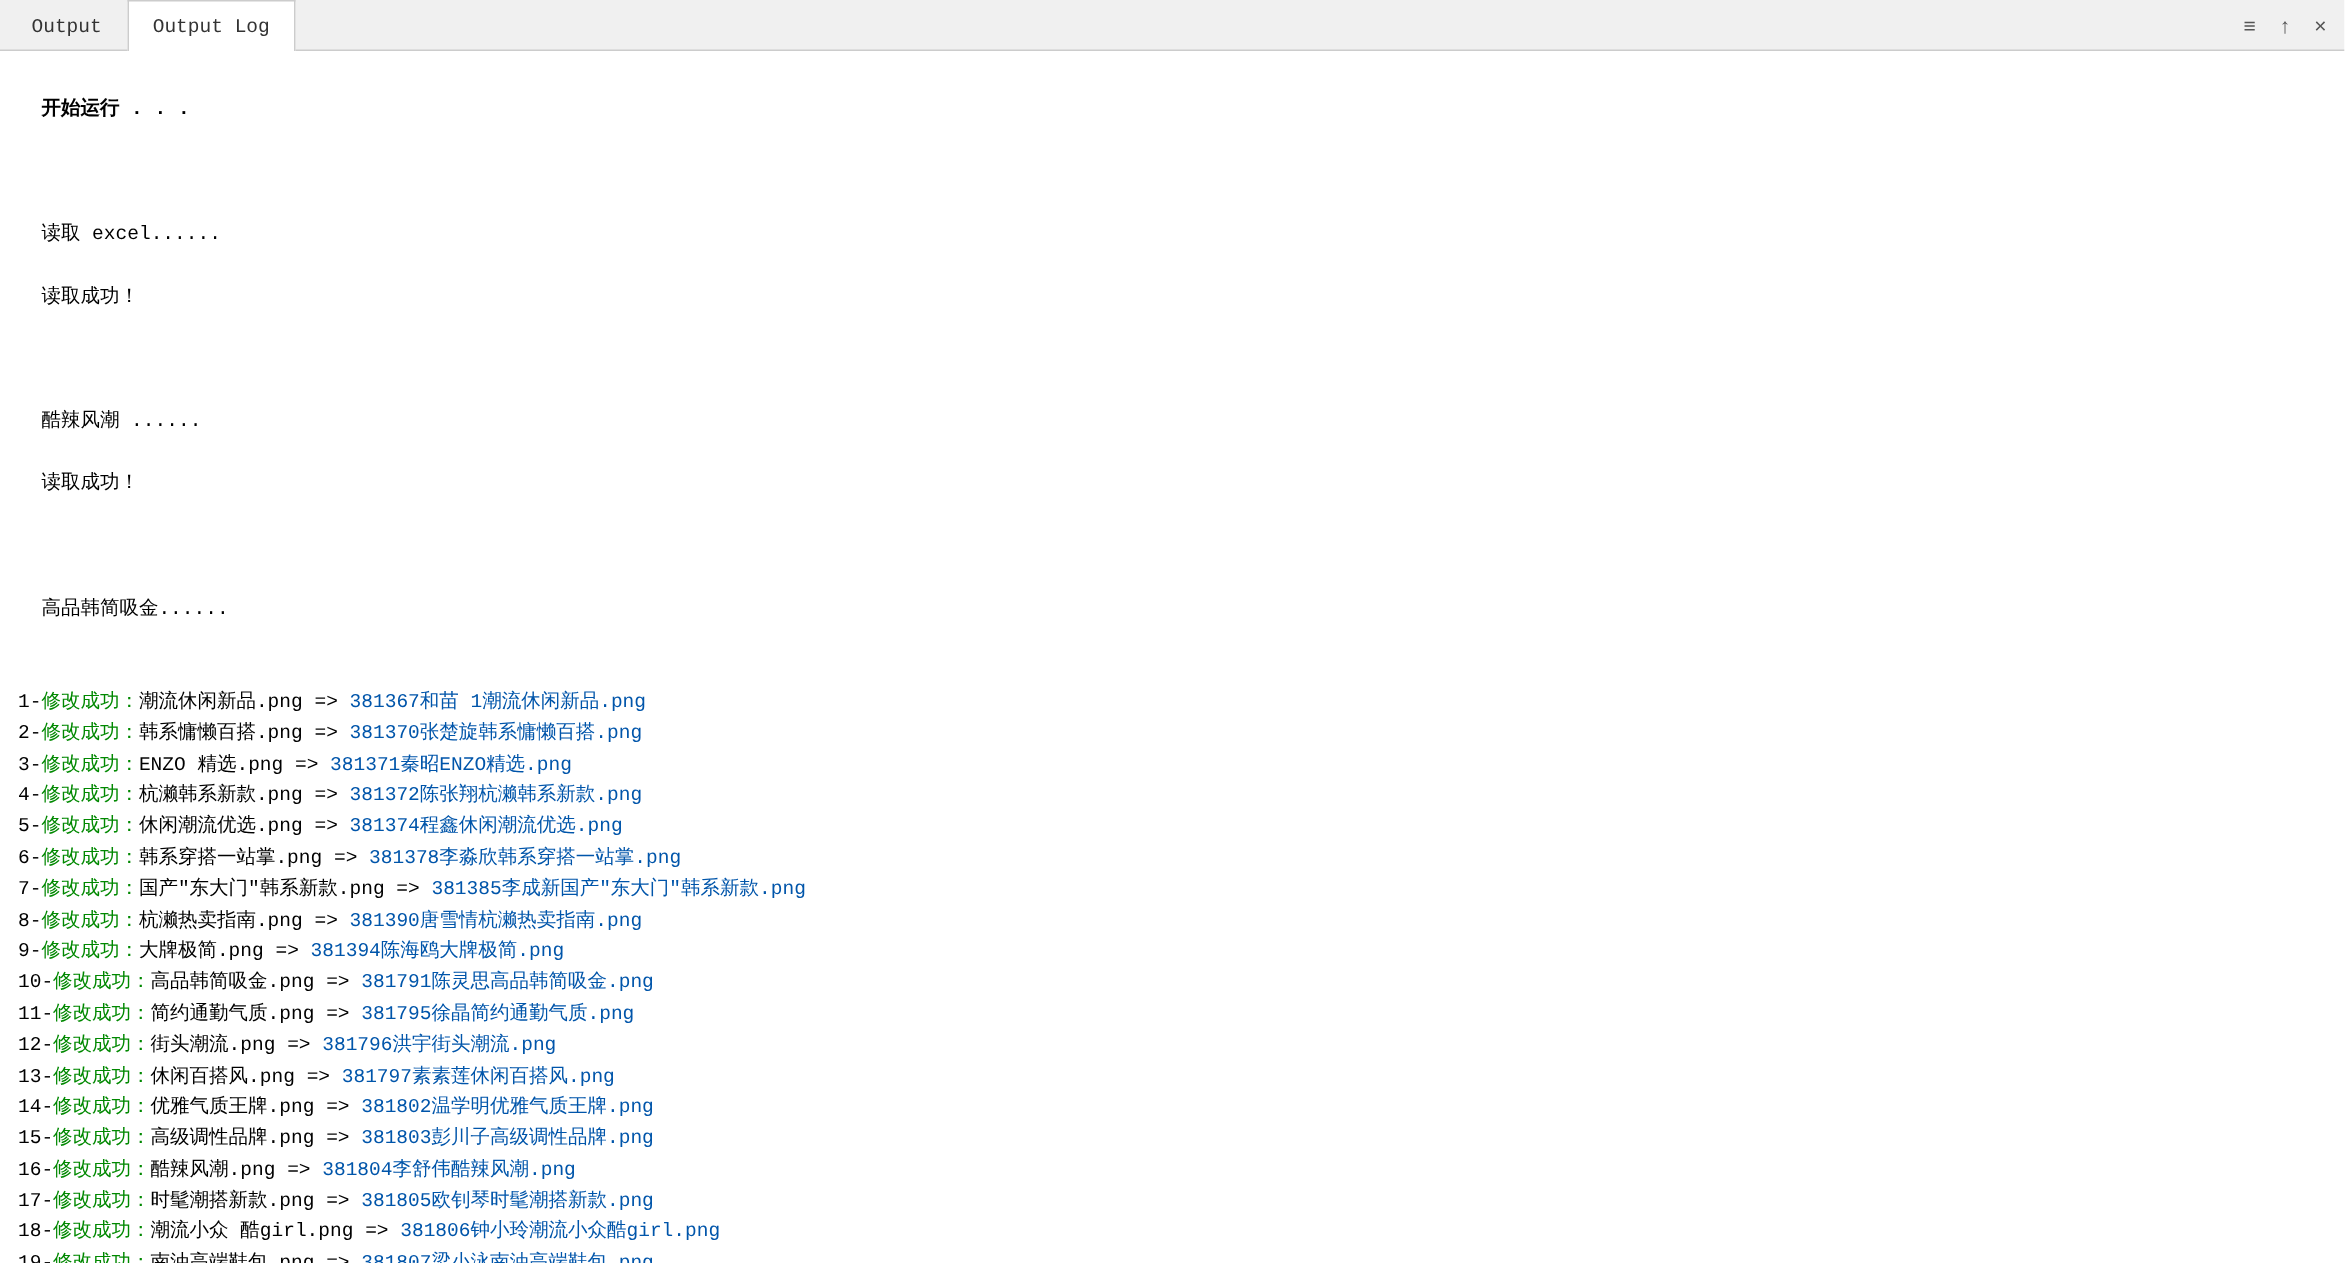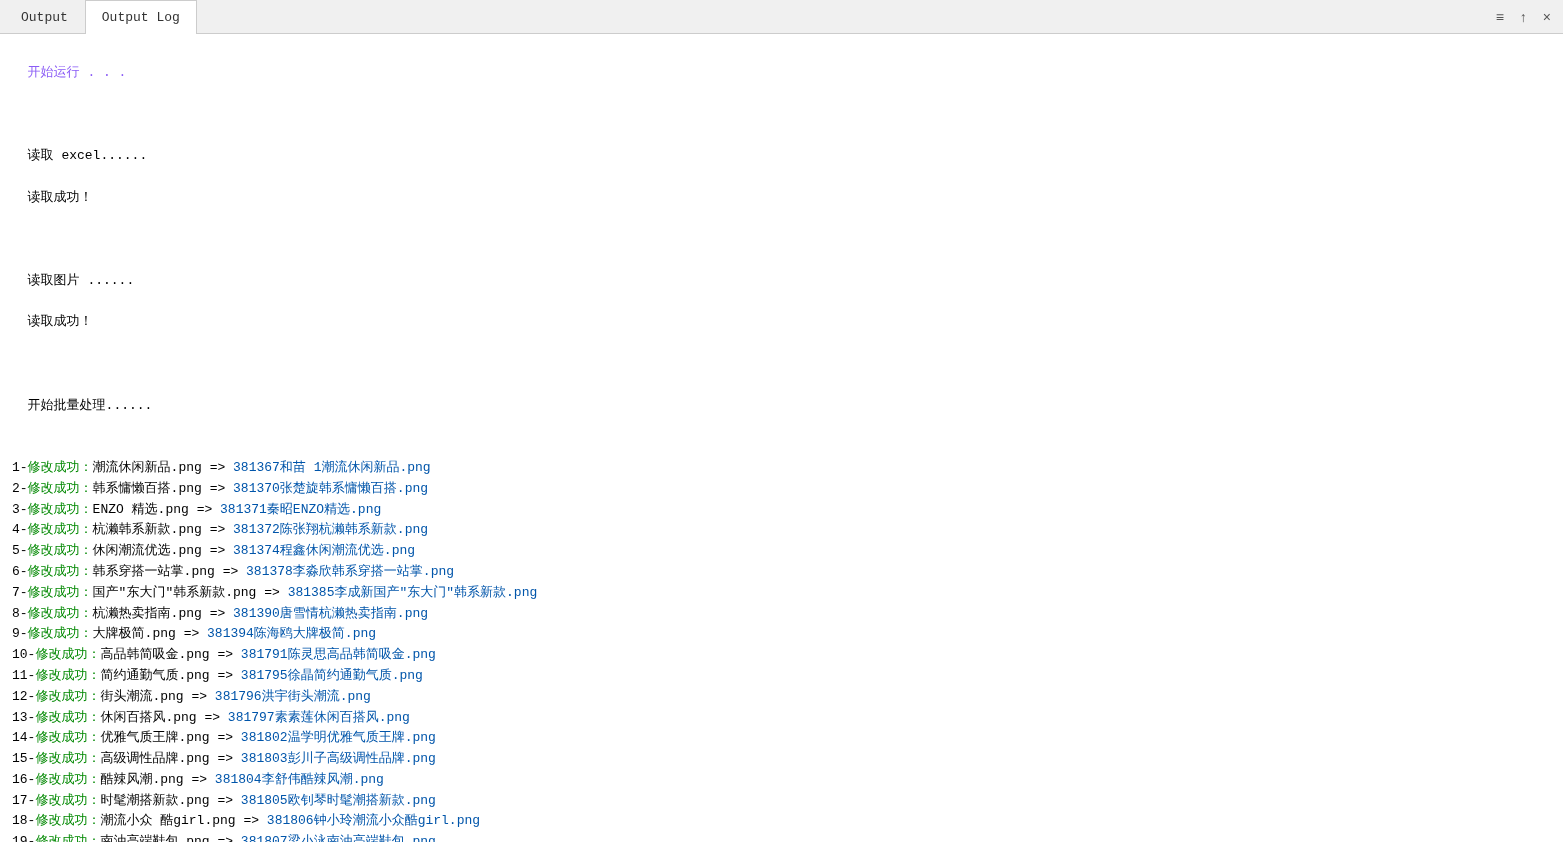--- a/index.html
+++ b/index.html
@@ -54,42 +54,42 @@
       color: #555;
       font-size: 14px;
       padding: 2px 4px;
     }
     .content-area {
       padding: 8px 12px;
       line-height: 1.6;
       white-space: pre-wrap;
       overflow-y: auto;
     }
-    .running-text { color: #8b5cf6; font-weight: normal; text-align: right; }
+    .running-text { color: #000000; font-weight: bold; text-align: right; }
   </style>
 </head>
 <body>
 
 <div class="tab-bar">
   <div class="tab">Output</div>
   <div class="tab active">Output Log</div>
   <div class="tab-actions">
     <button class="tab-action-btn">≡</button>
     <button class="tab-action-btn">↑</button>
     <button class="tab-action-btn">×</button>
   </div>
 </div>
 
 <div class="content-area">
   <span class="running-text">开始运行 . . .</span><br>
   <br>
   <span>读取 excel......</span><br>
   <span>读取成功！</span><br>
   <br>
-  <span>读取图片 ......</span><br>
+  <span>酷辣风潮 ......</span><br>
   <span>读取成功！</span><br>
   <br>
-  <span>开始批量处理......</span><br>
+  <span>高品韩简吸金......</span><br>
   <div id="log-items"><div style="display: block; line-height: 1.6;"><span style="color: rgb(0, 0, 0);">1-</span><span style="color: rgb(0, 136, 0);">修改成功：</span><span style="color: rgb(0, 0, 0);">潮流休闲新品.png</span><span style="color: rgb(0, 0, 0);"> =&gt; </span><span style="color: rgb(0, 85, 170);">381367和苗 1潮流休闲新品.png</span></div><div style="display: block; line-height: 1.6;"><span style="color: rgb(0, 0, 0);">2-</span><span style="color: rgb(0, 136, 0);">修改成功：</span><span style="color: rgb(0, 0, 0);">韩系慵懒百搭.png</span><span style="color: rgb(0, 0, 0);"> =&gt; </span><span style="color: rgb(0, 85, 170);">381370张楚旋韩系慵懒百搭.png</span></div><div style="display: block; line-height: 1.6;"><span style="color: rgb(0, 0, 0);">3-</span><span style="color: rgb(0, 136, 0);">修改成功：</span><span style="color: rgb(0, 0, 0);">ENZO 精选.png</span><span style="color: rgb(0, 0, 0);"> =&gt; </span><span style="color: rgb(0, 85, 170);">381371秦昭ENZO精选.png</span></div><div style="display: block; line-height: 1.6;"><span style="color: rgb(0, 0, 0);">4-</span><span style="color: rgb(0, 136, 0);">修改成功：</span><span style="color: rgb(0, 0, 0);">杭濑韩系新款.png</span><span style="color: rgb(0, 0, 0);"> =&gt; </span><span style="color: rgb(0, 85, 170);">381372陈张翔杭濑韩系新款.png</span></div><div style="display: block; line-height: 1.6;"><span style="color: rgb(0, 0, 0);">5-</span><span style="color: rgb(0, 136, 0);">修改成功：</span><span style="color: rgb(0, 0, 0);">休闲潮流优选.png</span><span style="color: rgb(0, 0, 0);"> =&gt; </span><span style="color: rgb(0, 85, 170);">381374程鑫休闲潮流优选.png</span></div><div style="display: block; line-height: 1.6;"><span style="color: rgb(0, 0, 0);">6-</span><span style="color: rgb(0, 136, 0);">修改成功：</span><span style="color: rgb(0, 0, 0);">韩系穿搭一站掌.png</span><span style="color: rgb(0, 0, 0);"> =&gt; </span><span style="color: rgb(0, 85, 170);">381378李淼欣韩系穿搭一站掌.png</span></div><div style="display: block; line-height: 1.6;"><span style="color: rgb(0, 0, 0);">7-</span><span style="color: rgb(0, 136, 0);">修改成功：</span><span style="color: rgb(0, 0, 0);">国产"东大门"韩系新款.png</span><span style="color: rgb(0, 0, 0);"> =&gt; </span><span style="color: rgb(0, 85, 170);">381385李成新国产"东大门"韩系新款.png</span></div><div style="display: block; line-height: 1.6;"><span style="color: rgb(0, 0, 0);">8-</span><span style="color: rgb(0, 136, 0);">修改成功：</span><span style="color: rgb(0, 0, 0);">杭濑热卖指南.png</span><span style="color: rgb(0, 0, 0);"> =&gt; </span><span style="color: rgb(0, 85, 170);">381390唐雪情杭濑热卖指南.png</span></div><div style="display: block; line-height: 1.6;"><span style="color: rgb(0, 0, 0);">9-</span><span style="color: rgb(0, 136, 0);">修改成功：</span><span style="color: rgb(0, 0, 0);">大牌极简.png</span><span style="color: rgb(0, 0, 0);"> =&gt; </span><span style="color: rgb(0, 85, 170);">381394陈海鸥大牌极简.png</span></div><div style="display: block; line-height: 1.6;"><span style="color: rgb(0, 0, 0);">10-</span><span style="color: rgb(0, 136, 0);">修改成功：</span><span style="color: rgb(0, 0, 0);">高品韩简吸金.png</span><span style="color: rgb(0, 0, 0);"> =&gt; </span><span style="color: rgb(0, 85, 170);">381791陈灵思高品韩简吸金.png</span></div><div style="display: block; line-height: 1.6;"><span style="color: rgb(0, 0, 0);">11-</span><span style="color: rgb(0, 136, 0);">修改成功：</span><span style="color: rgb(0, 0, 0);">简约通勤气质.png</span><span style="color: rgb(0, 0, 0);"> =&gt; </span><span style="color: rgb(0, 85, 170);">381795徐晶简约通勤气质.png</span></div><div style="display: block; line-height: 1.6;"><span style="color: rgb(0, 0, 0);">12-</span><span style="color: rgb(0, 136, 0);">修改成功：</span><span style="color: rgb(0, 0, 0);">街头潮流.png</span><span style="color: rgb(0, 0, 0);"> =&gt; </span><span style="color: rgb(0, 85, 170);">381796洪宇街头潮流.png</span></div><div style="display: block; line-height: 1.6;"><span style="color: rgb(0, 0, 0);">13-</span><span style="color: rgb(0, 136, 0);">修改成功：</span><span style="color: rgb(0, 0, 0);">休闲百搭风.png</span><span style="color: rgb(0, 0, 0);"> =&gt; </span><span style="color: rgb(0, 85, 170);">381797素素莲休闲百搭风.png</span></div><div style="display: block; line-height: 1.6;"><span style="color: rgb(0, 0, 0);">14-</span><span style="color: rgb(0, 136, 0);">修改成功：</span><span style="color: rgb(0, 0, 0);">优雅气质王牌.png</span><span style="color: rgb(0, 0, 0);"> =&gt; </span><span style="color: rgb(0, 85, 170);">381802温学明优雅气质王牌.png</span></div><div style="display: block; line-height: 1.6;"><span style="color: rgb(0, 0, 0);">15-</span><span style="color: rgb(0, 136, 0);">修改成功：</span><span style="color: rgb(0, 0, 0);">高级调性品牌.png</span><span style="color: rgb(0, 0, 0);"> =&gt; </span><span style="color: rgb(0, 85, 170);">381803彭川子高级调性品牌.png</span></div><div style="display: block; line-height: 1.6;"><span style="color: rgb(0, 0, 0);">16-</span><span style="color: rgb(0, 136, 0);">修改成功：</span><span style="color: rgb(0, 0, 0);">酷辣风潮.png</span><span style="color: rgb(0, 0, 0);"> =&gt; </span><span style="color: rgb(0, 85, 170);">381804李舒伟酷辣风潮.png</span></div><div style="display: block; line-height: 1.6;"><span style="color: rgb(0, 0, 0);">17-</span><span style="color: rgb(0, 136, 0);">修改成功：</span><span style="color: rgb(0, 0, 0);">时髦潮搭新款.png</span><span style="color: rgb(0, 0, 0);"> =&gt; </span><span style="color: rgb(0, 85, 170);">381805欧钊琴时髦潮搭新款.png</span></div><div style="display: block; line-height: 1.6;"><span style="color: rgb(0, 0, 0);">18-</span><span style="color: rgb(0, 136, 0);">修改成功：</span><span style="color: rgb(0, 0, 0);">潮流小众 酷girl.png</span><span style="color: rgb(0, 0, 0);"> =&gt; </span><span style="color: rgb(0, 85, 170);">381806钟小玲潮流小众酷girl.png</span></div><div style="display: block; line-height: 1.6;"><span style="color: rgb(0, 0, 0);">19-</span><span style="color: rgb(0, 136, 0);">修改成功：</span><span style="color: rgb(0, 0, 0);">南油高端鞋包.png</span><span style="color: rgb(0, 0, 0);"> =&gt; </span><span style="color: rgb(0, 85, 170);">381807梁小泳南油高端鞋包.png</span></div></div>
   <br>
   <br>
   
 </div>
 
 </body></html>

